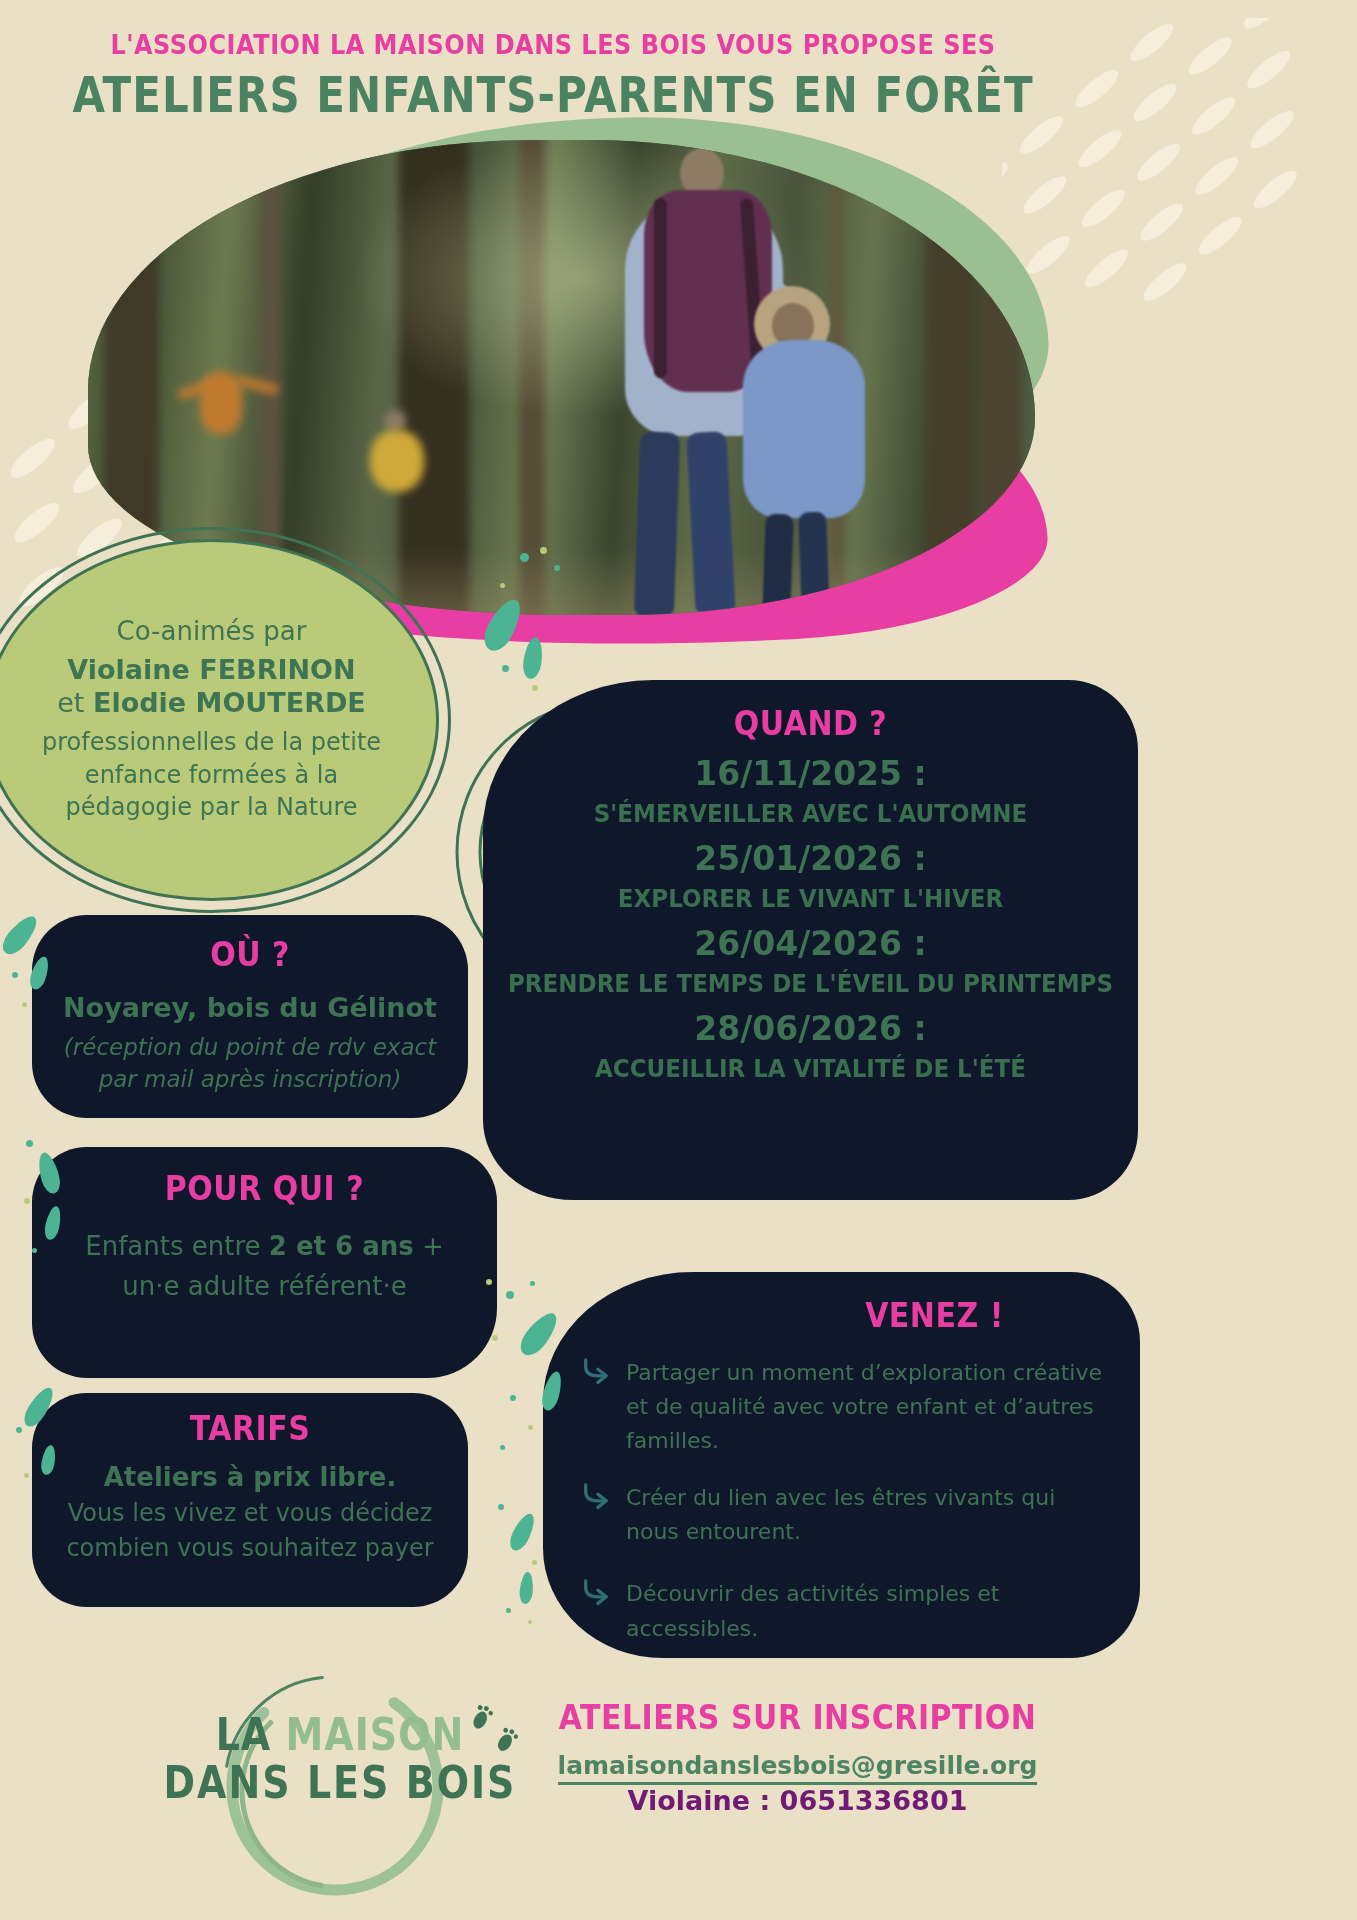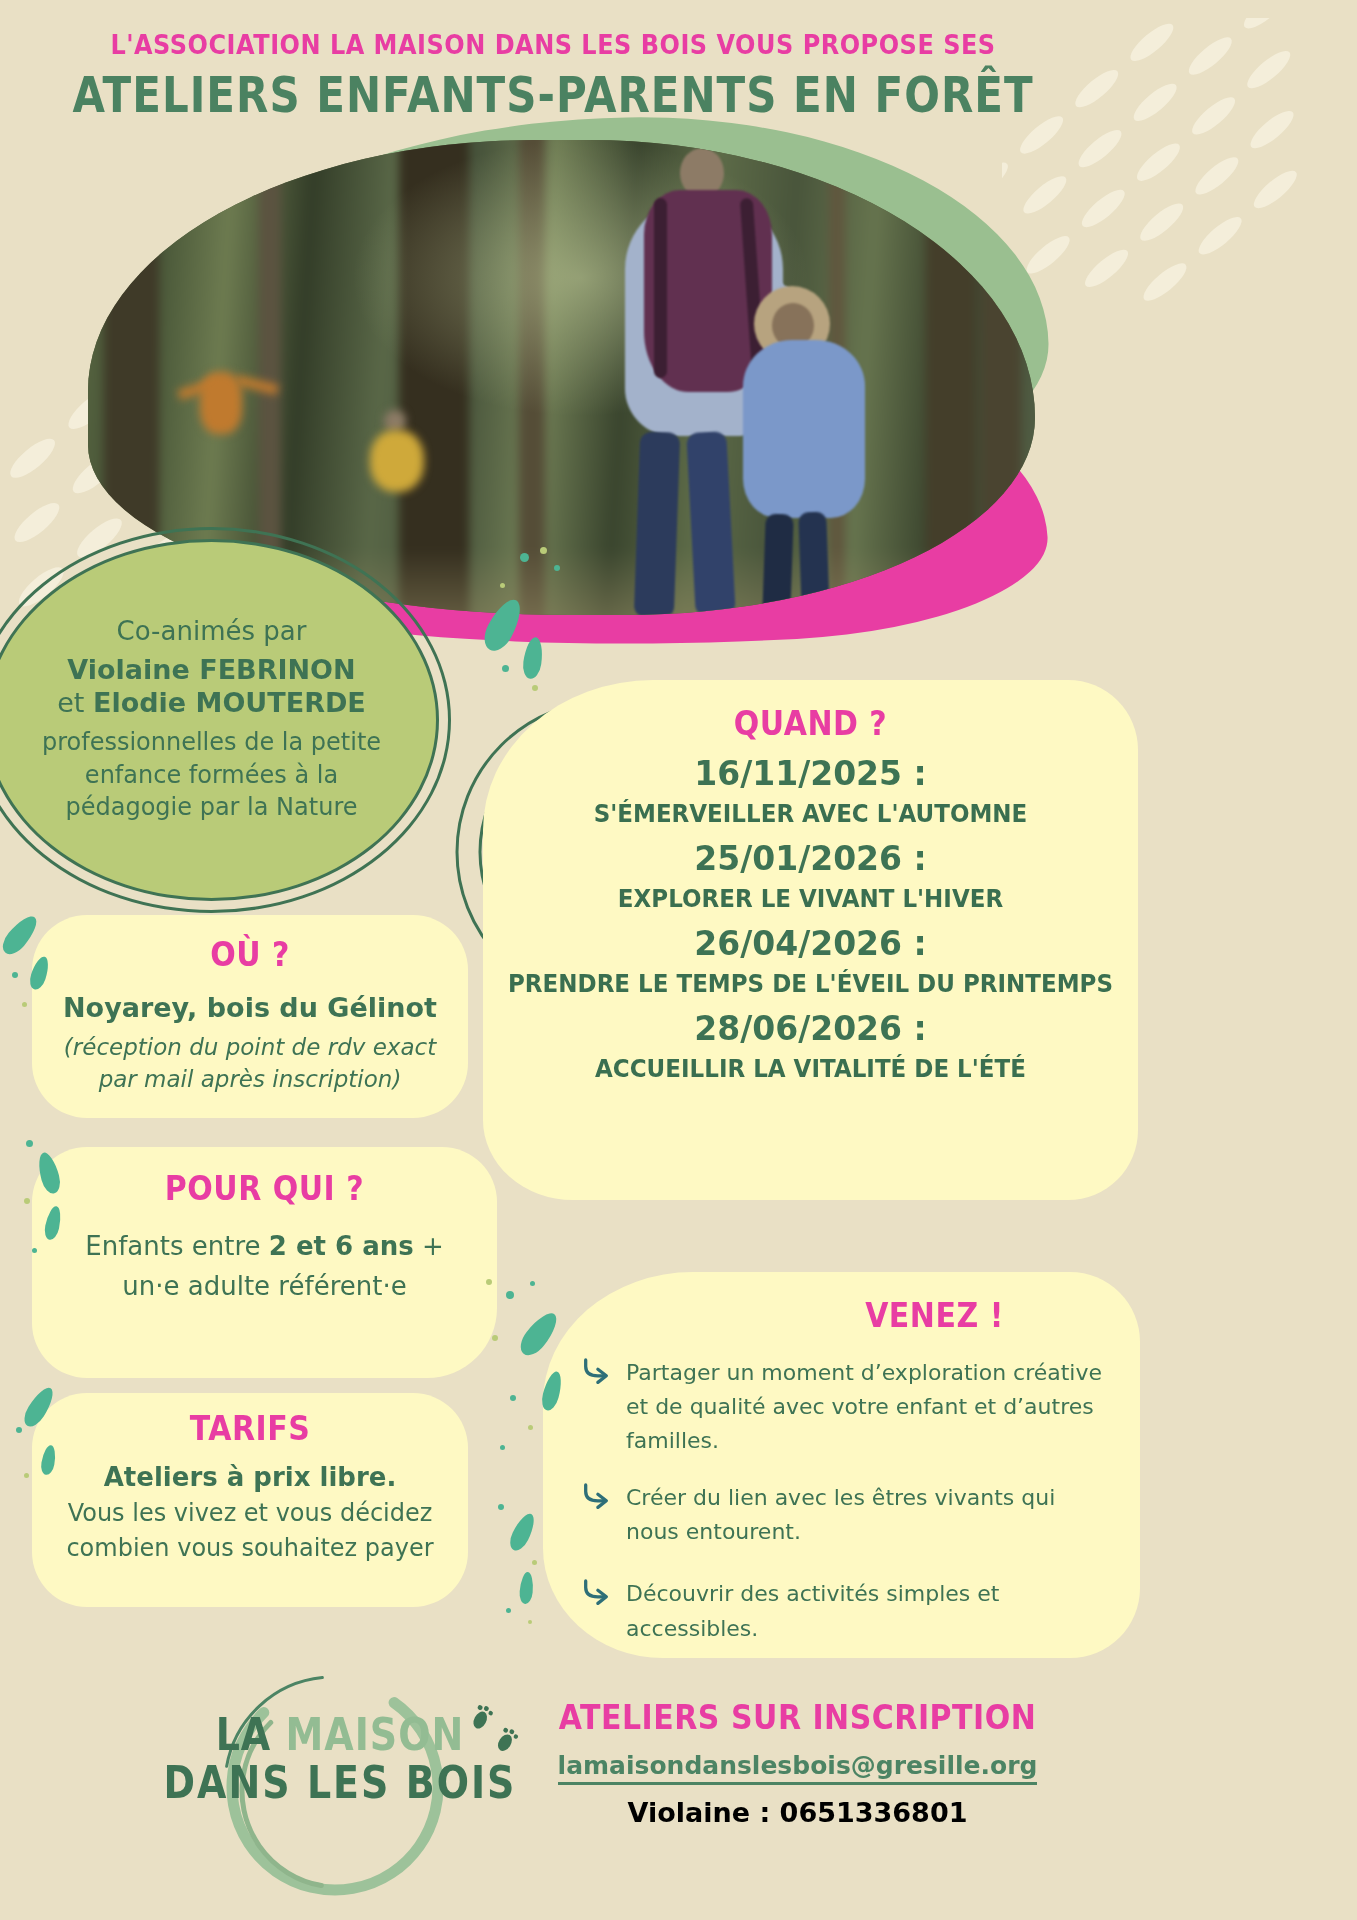--- a/index.html
+++ b/index.html
@@ -23,21 +23,21 @@
   .forest{position:absolute;inset:-14px;filter:blur(5px);
     background:linear-gradient(94deg,#5e6b45 0%,#414f33 8%,#6d7b50 16%,#333d28 24%,#596747 32%,
       #46523a 40%,#707e55 48%,#3a452e 56%,#5d6b48 64%,#49553b 72%,#66744e 80%,#38422c 88%,#57644a 100%);}
   .trunk{position:absolute;top:0;height:100%;}
   .glow{position:absolute;left:28%;top:0;width:48%;height:58%;
     background:radial-gradient(closest-side,rgba(195,205,155,.55),rgba(195,205,155,0));}
   .ground{position:absolute;left:0;bottom:0;width:100%;height:80px;
     background:linear-gradient(rgba(160,150,110,0),rgba(150,140,100,.55));}
   .fig{position:absolute;}
   
-  .gbox{background:#fef9c3;z-index:3;box-sizing:border-box;text-align:center;color:#3e7354;}
+  .gbox{background:#0f172a;z-index:3;box-sizing:border-box;text-align:center;color:#3e7354;}
   .ph{font-weight:800;color:#e83da3;font-size:30px;letter-spacing:.5px;transform:scaleY(1.1);
     text-align:center;margin:0;}
   .when-box{left:483px;top:680px;width:655px;height:520px;border-radius:170px 70px 70px 90px / 150px 70px 70px 80px;padding-top:26px;}
   .schedule{font-size:33px;font-weight:700;margin-top:16px;}
   .s-date{font-size:33px;font-weight:700;margin-top:13px;}
   .s-title{font-size:23px;font-weight:800;color:#3a6f50;margin-top:7px;transform:scaleY(1.08);}
   .where-box{left:32px;top:915px;width:436px;height:203px;border-radius:55px;padding-top:22px;}
   .who-box{left:32px;top:1147px;width:465px;height:231px;border-radius:55px 55px 70px 55px;padding-top:24px;}
   .tarifs-box{left:32px;top:1393px;width:436px;height:214px;border-radius:55px;padding-top:18px;}
   .come-box{left:543px;top:1272px;width:597px;height:386px;
@@ -68,21 +68,21 @@
   .logo-l1{position:absolute;left:0;top:48px;width:380px;text-align:center;font-size:38px;
     font-weight:900;letter-spacing:1px;transform:scaleY(1.15);}
   .logo-l2{position:absolute;left:0;top:96px;width:380px;text-align:center;font-size:38px;
     font-weight:900;letter-spacing:2px;color:#3e7354;transform:scaleY(1.15);}
   .w-la{color:#3e7354;}
   .w-maison{color:#93bc93;}
   .foot-right{left:545px;top:1700px;width:505px;text-align:center;z-index:3;}
   .cta{font-size:30px;font-weight:800;color:#e83da3;letter-spacing:.5px;transform:scaleY(1.12);}
   .email{display:inline-block;margin-top:16px;font-size:25px;font-weight:600;color:#4c8464;
     border-bottom:3px solid #4c8464;padding-bottom:2px;text-decoration:none;}
-  .phone{margin-top:12px;font-size:27px;font-weight:600;color:#000000;}
+  .phone{font-size:27px;font-weight:600;color:#701a75;}
 </style>
 </head>
 <body>
 
 <div class="poster">
 
   <svg class="abs leafpat" style="left:1002px;top:18px;" width="360" height="340">
     <g fill="#f4eeda" transform="rotate(-40 190 150)">
       <ellipse cx="24" cy="28" rx="27" ry="9"></ellipse>
         <ellipse cx="96" cy="28" rx="27" ry="9"></ellipse>

